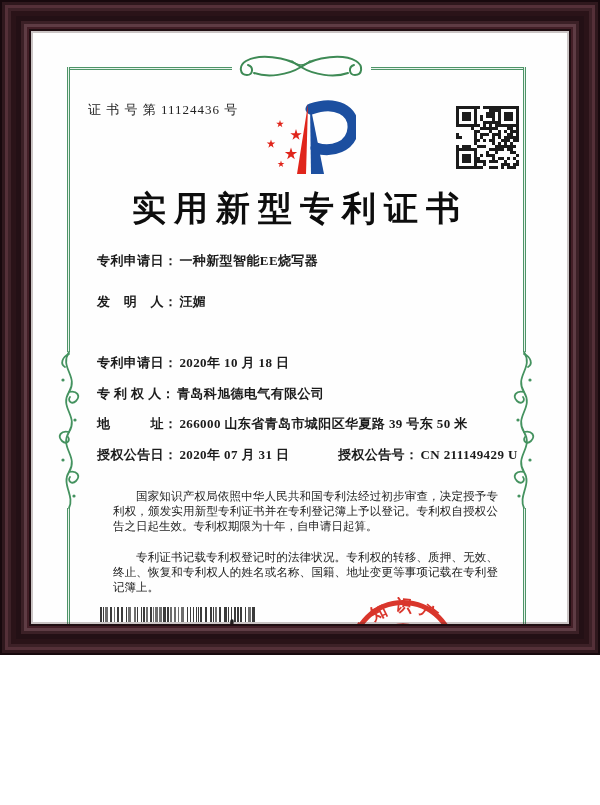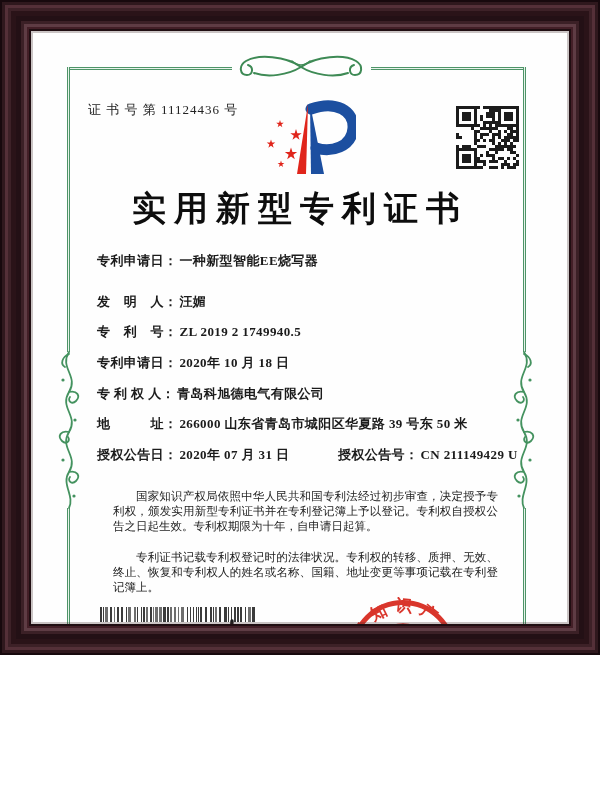--- a/index.html
+++ b/index.html
@@ -387,21 +387,20 @@
         <rect x="51" y="60" width="3" height="3"></rect>
         <rect x="54" y="60" width="3" height="3"></rect>
         <rect x="57" y="60" width="3" height="3"></rect>
       </svg>
     </div>
 
   <div class="abs title">实用新型专利证书</div>
 
   <div class="row" style="top:252px"><span class="flabel">专利申请日：</span><span class="fvalue">一种新型智能EE烧写器</span></div>
   <div class="row" style="top:293px"><span class="flabel">发　明　人：</span><span class="fvalue">汪媚</span></div>
-  <div class="row" style="top:323px"><span class="flabel">专　利　号：</span><span class="fvalue">ZL 2019 2 1749940.5</span></div>
   <div class="row" style="top:354px"><span class="flabel">专利申请日：</span><span class="fvalue">2020年 10 月 18 日</span></div>
   <div class="row" style="top:385px"><span class="flabel">专 利 权 人：</span><span class="fvalue">青岛科旭德电气有限公司</span></div>
   <div class="row" style="top:415px"><span class="flabel">地　　　址：</span><span class="fvalue">266000 山东省青岛市城阳区华夏路 39 号东 50 米</span></div>
   <div class="row" style="top:446px"><span class="flabel">授权公告日：</span><span class="fvalue">2020年 07 月 31 日</span></div>
   <div class="row" style="top:446px;left:338px"><span class="flabel">授权公告号：</span><span class="fvalue">CN 211149429 U</span></div>
 
   <div class="abs paras">
     <p>国家知识产权局依照中华人民共和国专利法经过初步审查，决定授予专利权，颁发实用新型专利证书并在专利登记簿上予以登记。专利权自授权公告之日起生效。专利权期限为十年，自申请日起算。</p>
     <p>专利证书记载专利权登记时的法律状况。专利权的转移、质押、无效、终止、恢复和专利权人的姓名或名称、国籍、地址变更等事项记载在专利登记簿上。</p>
   </div>

